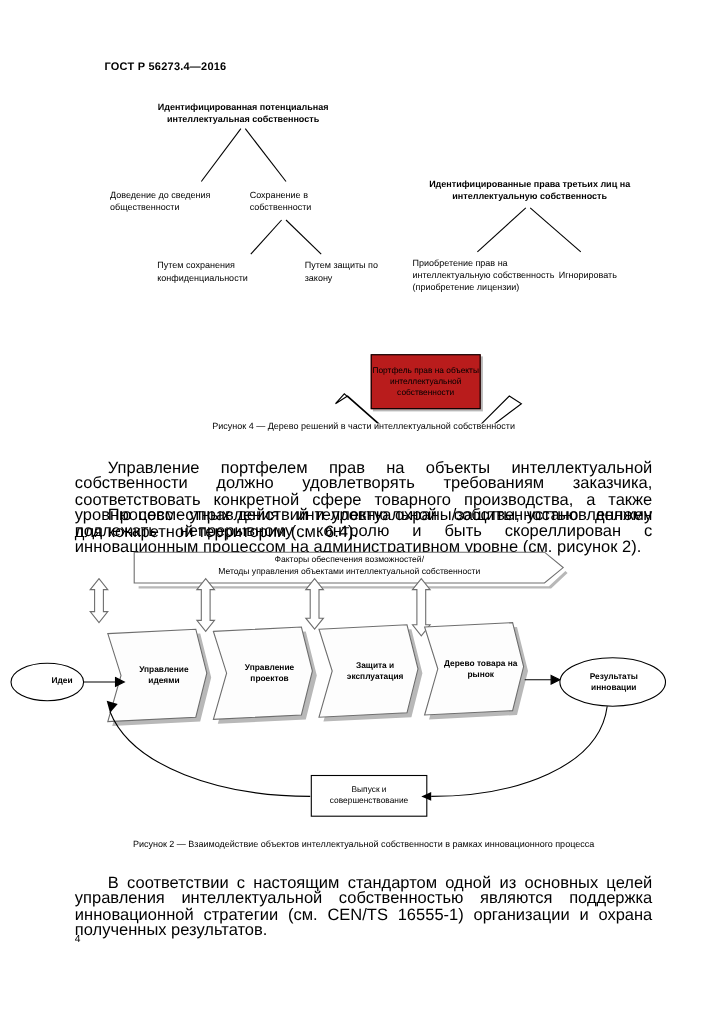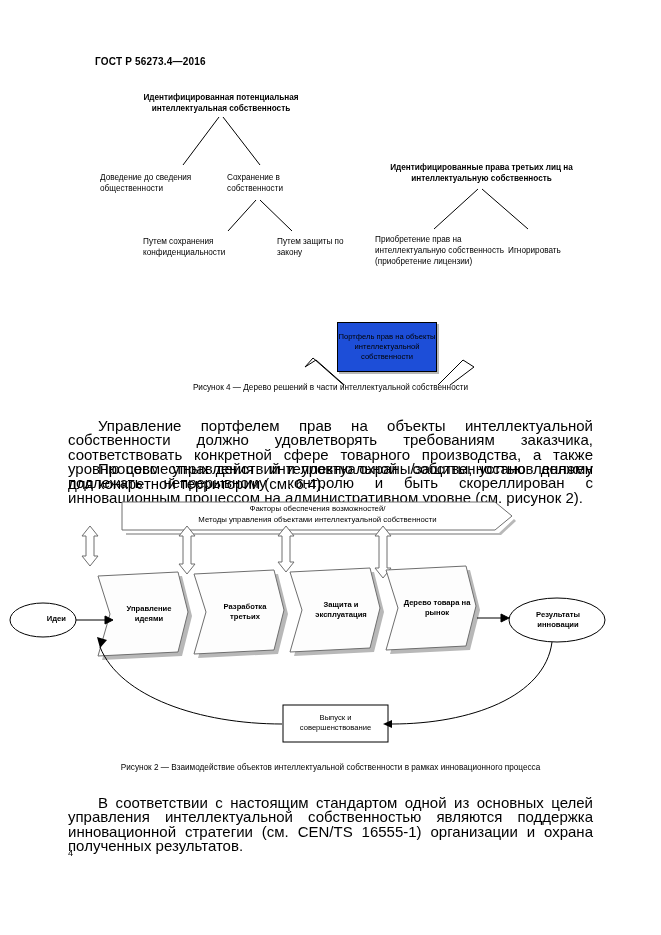--- a/index.html
+++ b/index.html
@@ -29,21 +29,21 @@
   .n-dovedenie{left:100px;top:88px;width:95px;}
   .n-sohranenie{left:227px;top:88px;width:80px;}
   .n-rights{left:379px;top:78px;width:205px;}
   .n-konf{left:143px;top:152px;width:110px;}
   .n-zakon{left:277px;top:152px;width:75px;}
   .n-priobr{left:375px;top:150px;width:135px;}
   .n-ignor{left:508px;top:150px;width:80px;margin-top:11px;}
 
   .portfolio-box{
     position:absolute;left:337px;top:322px;width:98px;height:48px;
-    border:1.3px solid #000;background:#1d4ed8;
+    border:1.3px solid #000;background:#b91c1c;
     display:flex;align-items:center;justify-content:center;
     text-align:center;font-size:7.6px;line-height:1.28;
     box-shadow:2px 2px 0 #b8b8b8;
   }
   .fig1-cap{
     position:absolute;left:0;top:383px;width:661px;text-align:center;
     font-size:8.2px;
   }
 
   
@@ -168,21 +168,21 @@
         <polygon points="97,145 100,156 107,148"></polygon>
       </g>
     </svg>
 
     <div class="lbl lbl-banner" style="left:130px;top:12px;width:375px;">Факторы обеспечения возможностей/</div>
     <div class="lbl lbl-banner" style="left:130px;top:23px;width:375px;">Методы управления объектами интеллектуальной собственности</div>
 
     <div class="lbl" style="left:20px;top:122px;width:46px;text-align:right;">Идеи</div>
 
     <div class="lbl" style="left:114px;top:112px;width:70px;">Управление идеями</div>
-    <div class="lbl" style="left:210px;top:110px;width:70px;">Разработка третьих</div>
+    <div class="lbl" style="left:210px;top:110px;width:70px;">Управление проектов</div>
     <div class="lbl" style="left:306px;top:108px;width:70px;">Защита и эксплуатация</div>
     <div class="lbl" style="left:400px;top:106px;width:74px;">Дерево товара на рынок</div>
 
     <div class="lbl" style="left:520px;top:118px;width:76px;">Результаты инновации</div>
 
     <div class="lbl" style="left:288px;top:221px;width:95px;font-weight:normal;">Выпуск и совершенствование</div>
   </div>
 
   <div class="fig2-cap">Рисунок 2 — Взаимодействие объектов интеллектуальной собственности в рамках инновационного процесса</div>
 

